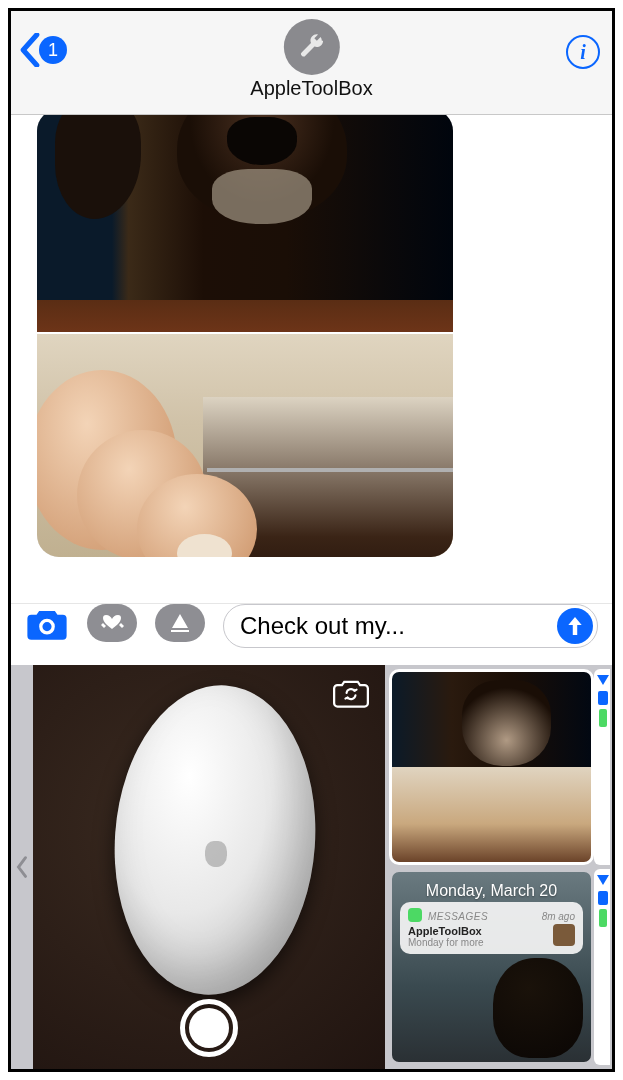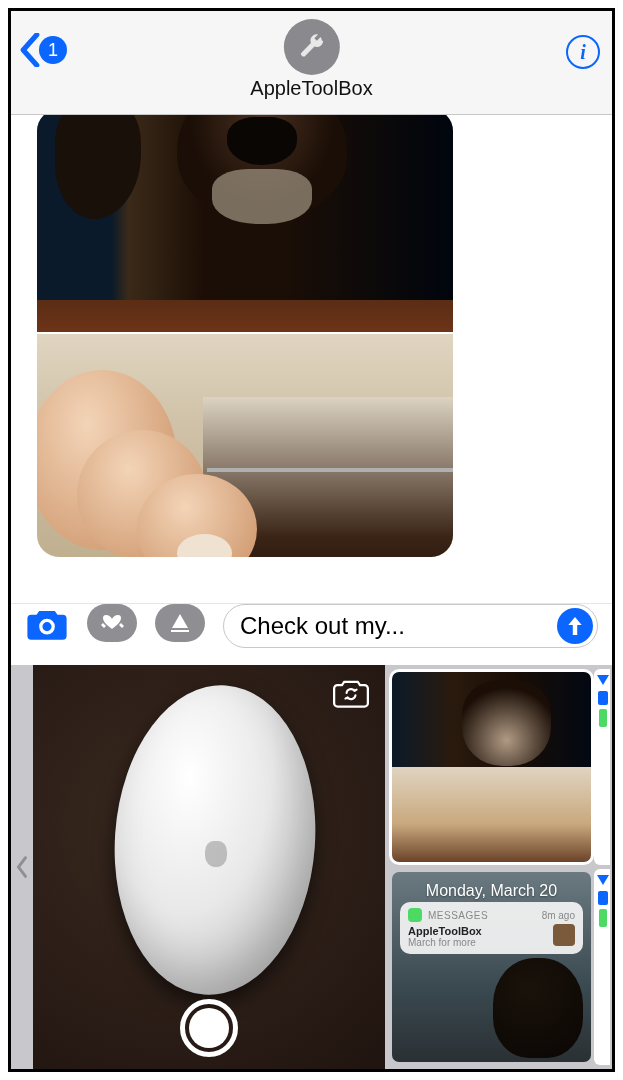--- a/index.html
+++ b/index.html
@@ -357,22 +357,23 @@
   .recent-2 .notif {
     position: absolute;
     left: 8px; right: 8px; top: 30px;
     background: rgba(245,245,245,.92);
     border-radius: 10px;
     padding: 6px 8px;
     font-size: 10px;
     color: #555;
   }
   .recent-2 .notif .row1 {
-    display: flex; align-items: center; gap: 6px;
+    display: flex; align-items: flex-end; gap: 6px;
     margin-bottom: 3px;
+    font-style: italic;
   }
   .recent-2 .notif .micon {
     width: 14px; height: 14px; background: #4cd964; border-radius: 4px;
   }
   .recent-2 .notif .app { flex: 1; color: #888; letter-spacing: .5px; }
   .recent-2 .notif .ago { color: #888; }
   .recent-2 .notif .title { color: #222; font-weight: 600; font-size: 11px; }
   .recent-2 .notif .sub { color: #888; }
   .recent-2 .notif .thumb {
     position: absolute; right: 8px; bottom: 8px;
@@ -508,21 +509,21 @@
       </div>
       <div class="recent recent-2">
         <div class="date">Monday, March 20</div>
         <div class="notif">
           <div class="row1">
             <div class="micon"></div>
             <div class="app">MESSAGES</div>
             <div class="ago">8m ago</div>
           </div>
           <div class="title">AppleToolBox</div>
-          <div class="sub">March for more</div>
+          <div class="sub">Monday for more</div>
           <div class="thumb"></div>
         </div>
         <div class="animal"></div>
       </div>
     </div>
     <div class="status-strip">
       <div class="strip-cell">
         <div class="wifi"></div>
         <div class="bt"></div>
         <div class="bar"></div>

